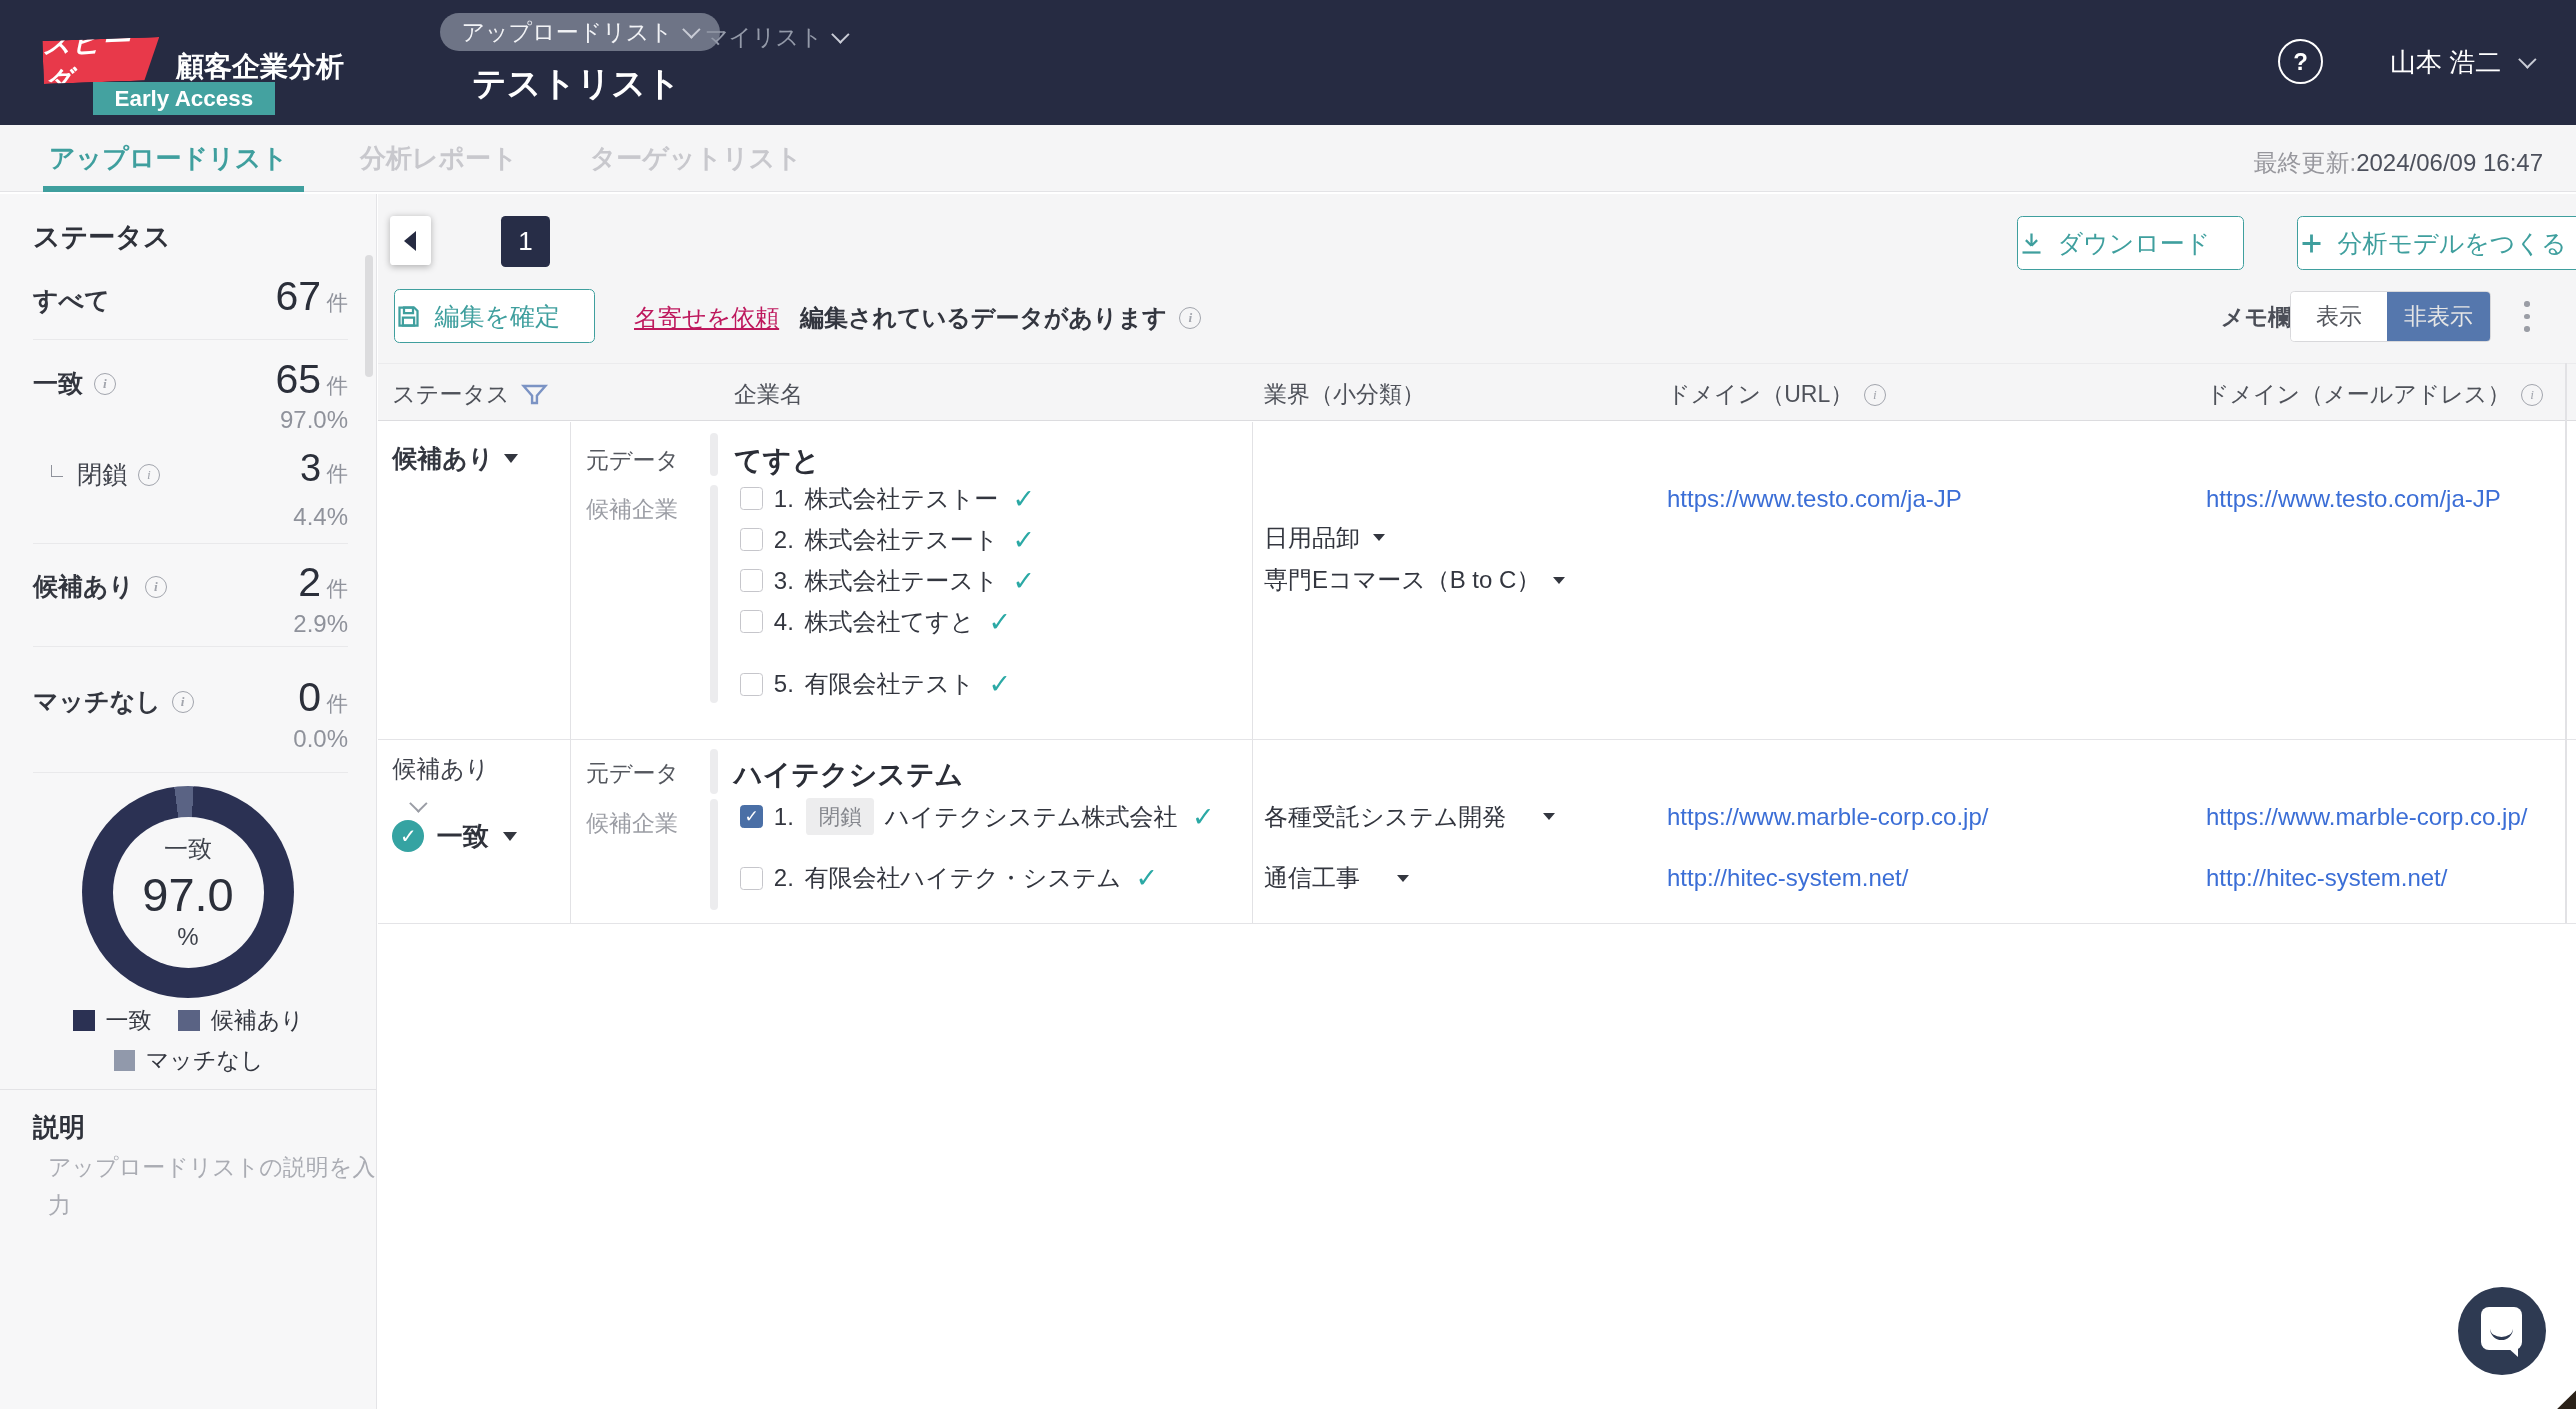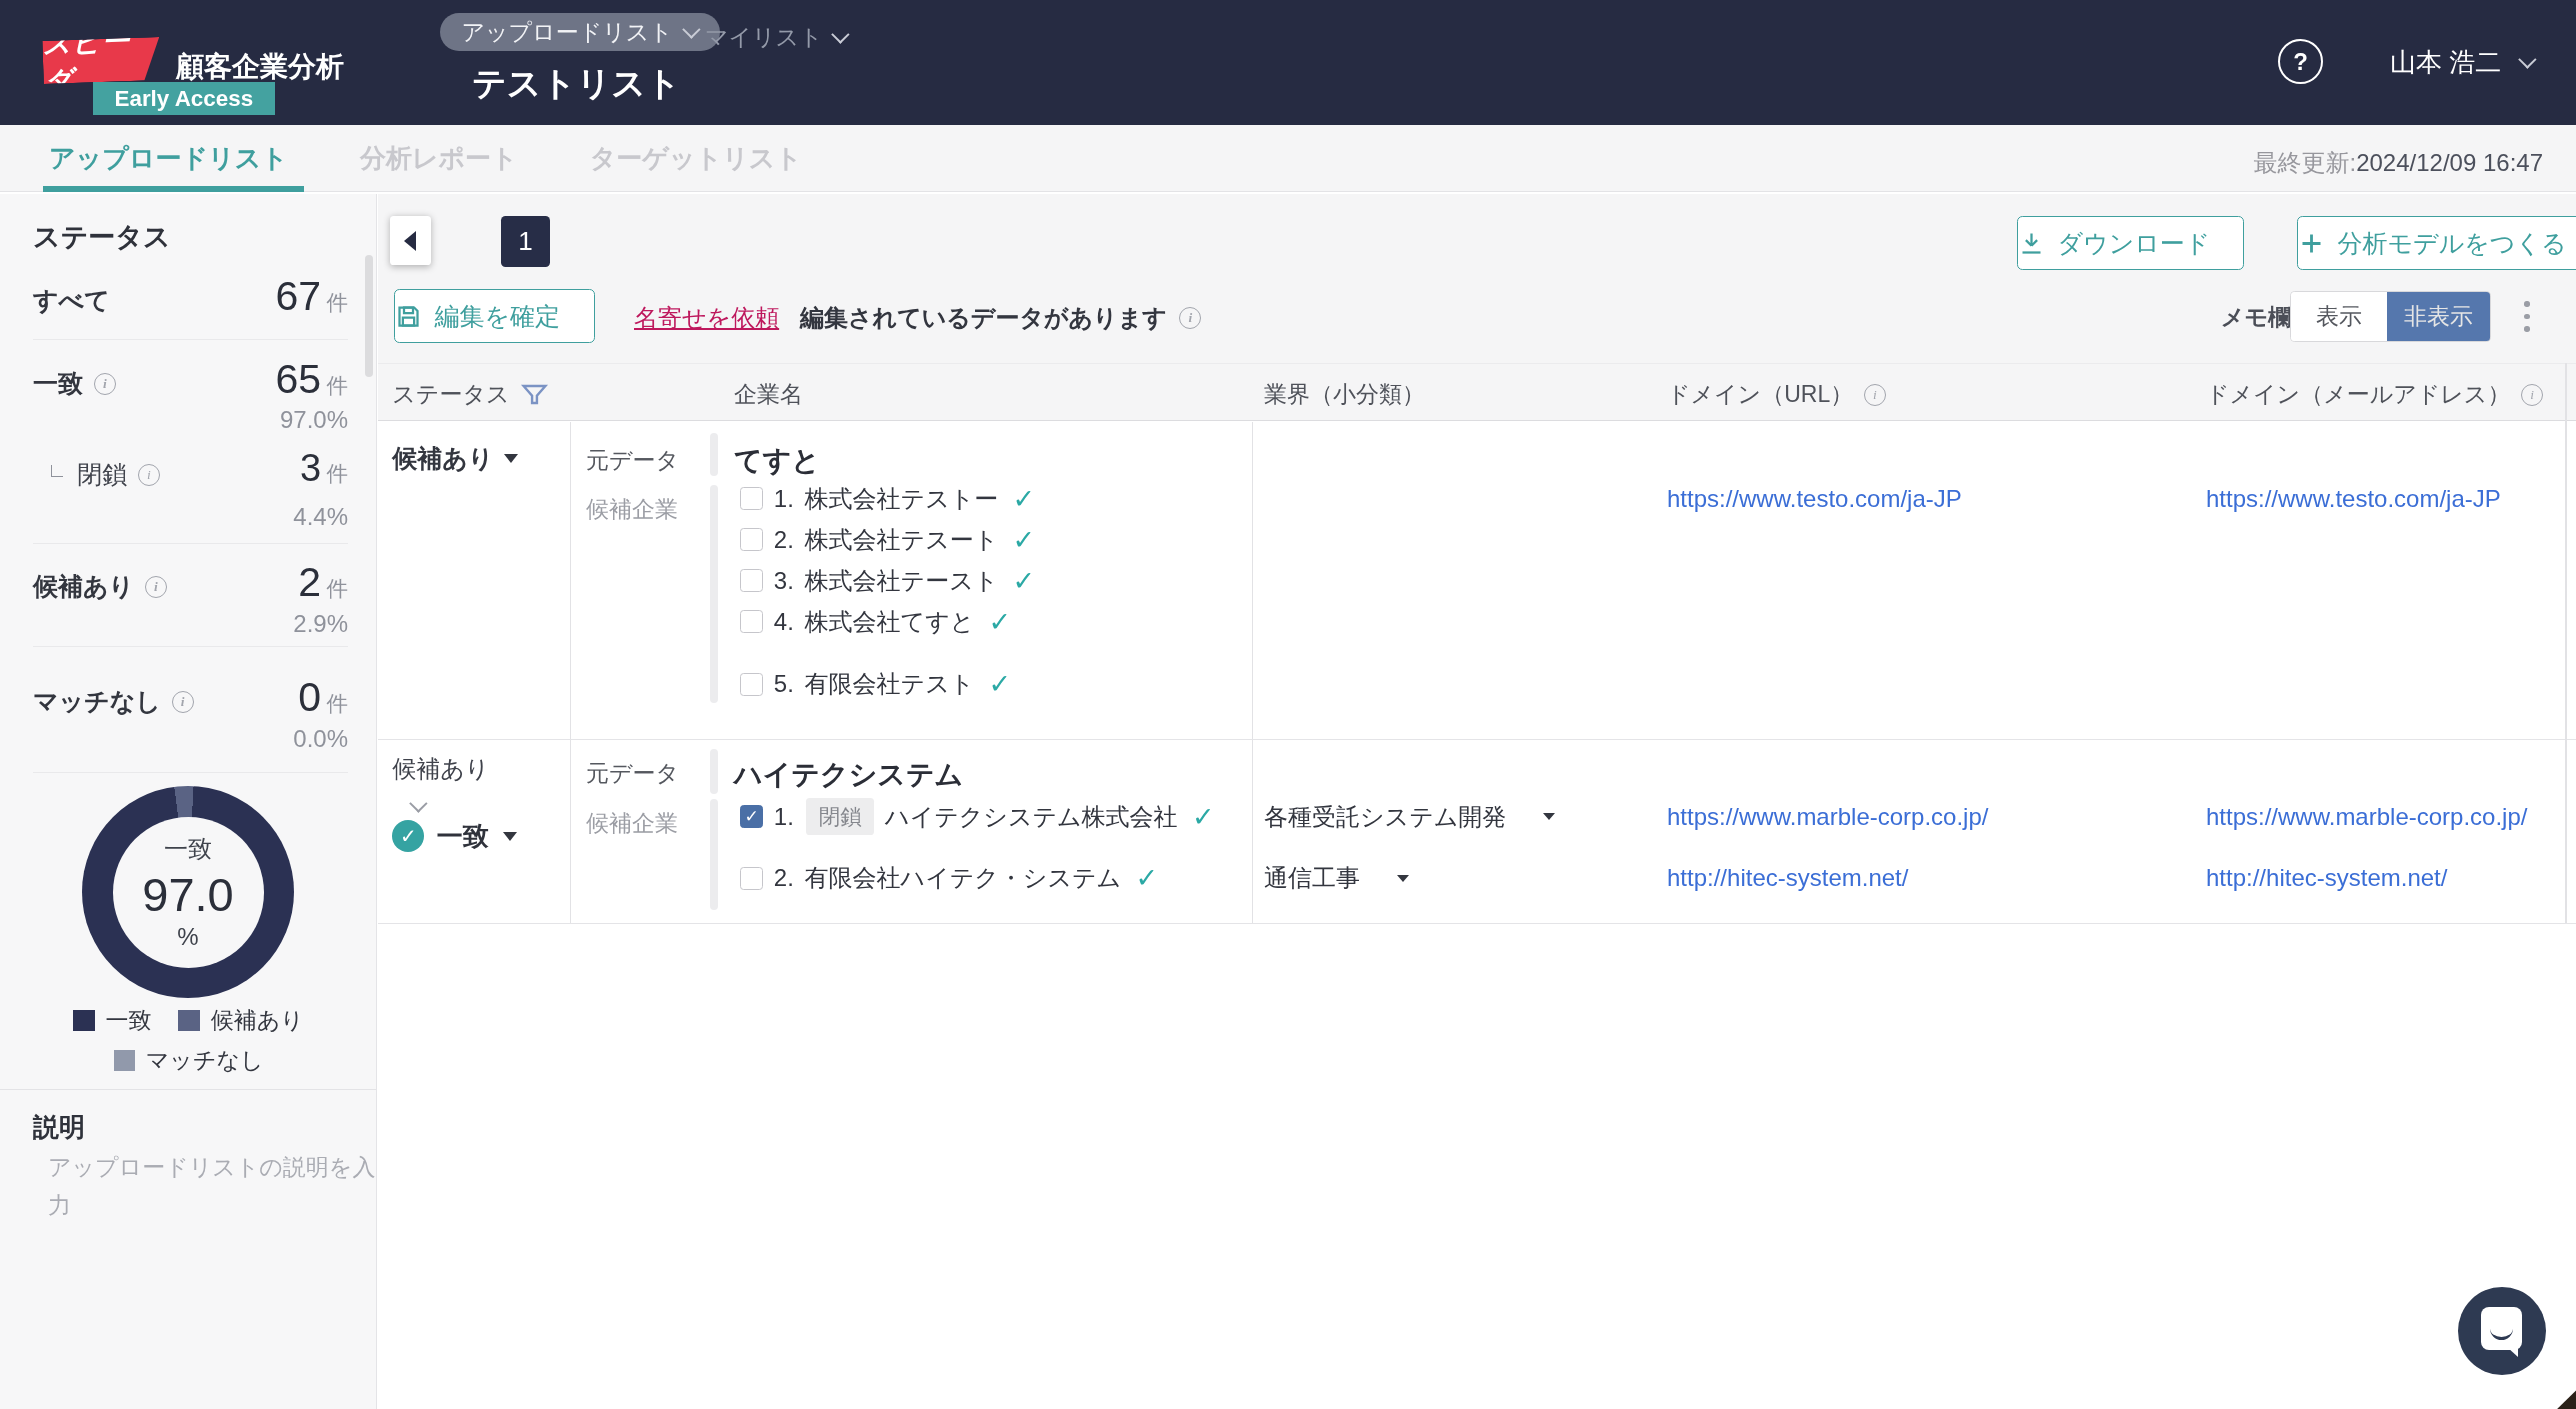--- a/index.html
+++ b/index.html
@@ -154,21 +154,21 @@
     <span class="chev"></span>
   </div>
 </div>
 
 <div class="tabbar">
   <div class="tabs">
     <div class="tab active">アップロードリスト</div>
     <div class="tab">分析レポート</div>
     <div class="tab">ターゲットリスト</div>
   </div>
-  <div class="last-updated"><span>最終更新:</span><b>2024/12/09 16:47</b></div>
+  <div class="last-updated"><span>最終更新:</span><b>2024/06/09 16:47</b></div>
 </div>
 
 <div class="sidebar">
   <div class="sb-head">ステータス</div>
 
   <div class="stat" style="top:90px;">
     <div class="lbl">
         <span>すべて</span>
       </div>
     <div class="val"><span>67</span><span class="unit">件</span></div>
@@ -354,20 +354,30 @@
             <span class="cname">株式会社てすと</span>
             <span class="ccheck">✓</span>
           </div>
           <div class="cand">
             <span class="cb"></span>
             <span class="cnum">5.</span>
             <span class="cname">有限会社テスト</span>
             <span class="ccheck">✓</span>
           </div>
         </div>
+      <div class="inds" style="top:95px;">
+          <div class="ind">
+            <span class="ind-label">日用品卸</span>
+            <span class="tri-sm"></span>
+          </div>
+          <div class="ind">
+            <span class="ind-label">専門Eコマース（B to C）</span>
+            <span class="tri-sm"></span>
+          </div>
+        </div>
       <div class="links u" style="top:56px;">
           <div class="link-item">
             <a class="lnk">https://www.testo.com/ja-JP</a>
           </div>
         </div>
       <div class="links m" style="top:56px;">
           <div class="link-item">
             <a class="lnk">https://www.testo.com/ja-JP</a>
           </div>
         </div>

